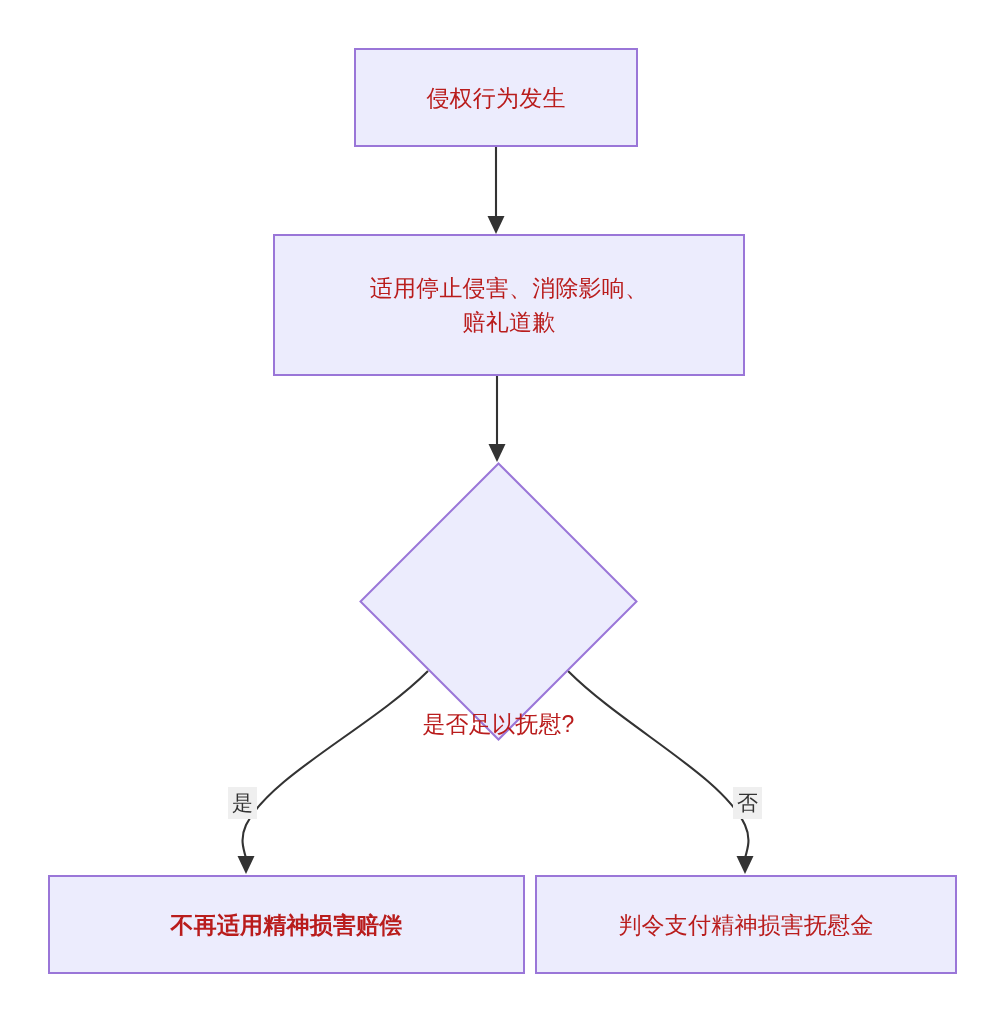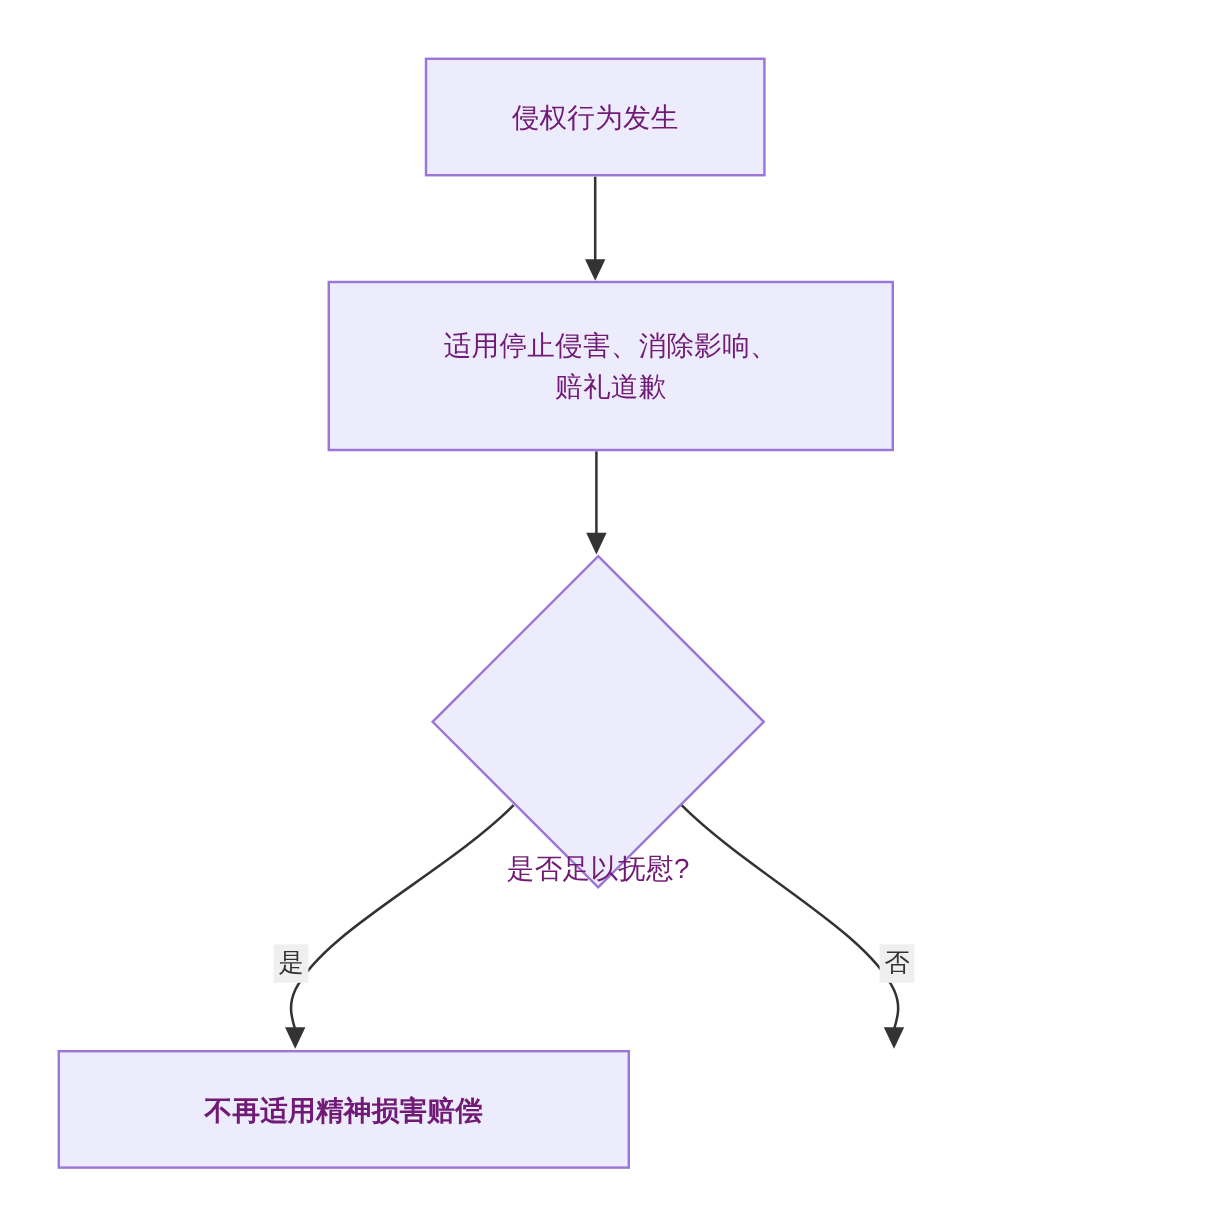--- a/index.html
+++ b/index.html
@@ -32,21 +32,21 @@
     position: absolute;
     box-sizing: border-box;
     background: #ececfd;
     border: 2px solid #9a76d8;
     display: flex;
     align-items: center;
     justify-content: center;
     text-align: center;
   }
   .node-label {
-    color: #701a75;
+    color: #b91c1c;
     font-size: 23px;
     line-height: 34px;
     letter-spacing: 0.2px;
     white-space: pre-line;
     padding: 0 10px;
   }
   
   #node-start  { left: 354px; top: 48px;  width: 284px; height: 99px; }
   #node-remedy { left: 273px; top: 234px; width: 472px; height: 142px; }
   #node-no-comp{ left: 48px;  top: 875px; width: 477px; height: 99px; font-weight: bold; }
@@ -146,18 +146,21 @@
     </svg>
     <div class="diamond-text">
       <span class="node-label">是否足以抚慰?</span>
     </div>
   </div>
 
   <div class="node" id="node-no-comp">
     <span class="node-label">不再适用精神损害赔偿</span>
   </div>
 
+  <div class="node" id="node-award">
+    <span class="node-label">判令支付精神损害抚慰金</span>
+  </div>
 
   <div class="edge-label" id="edge-label-yes">是</div>
 
   <div class="edge-label" id="edge-label-no">否</div>
 
 </div>
 
 </body></html>

